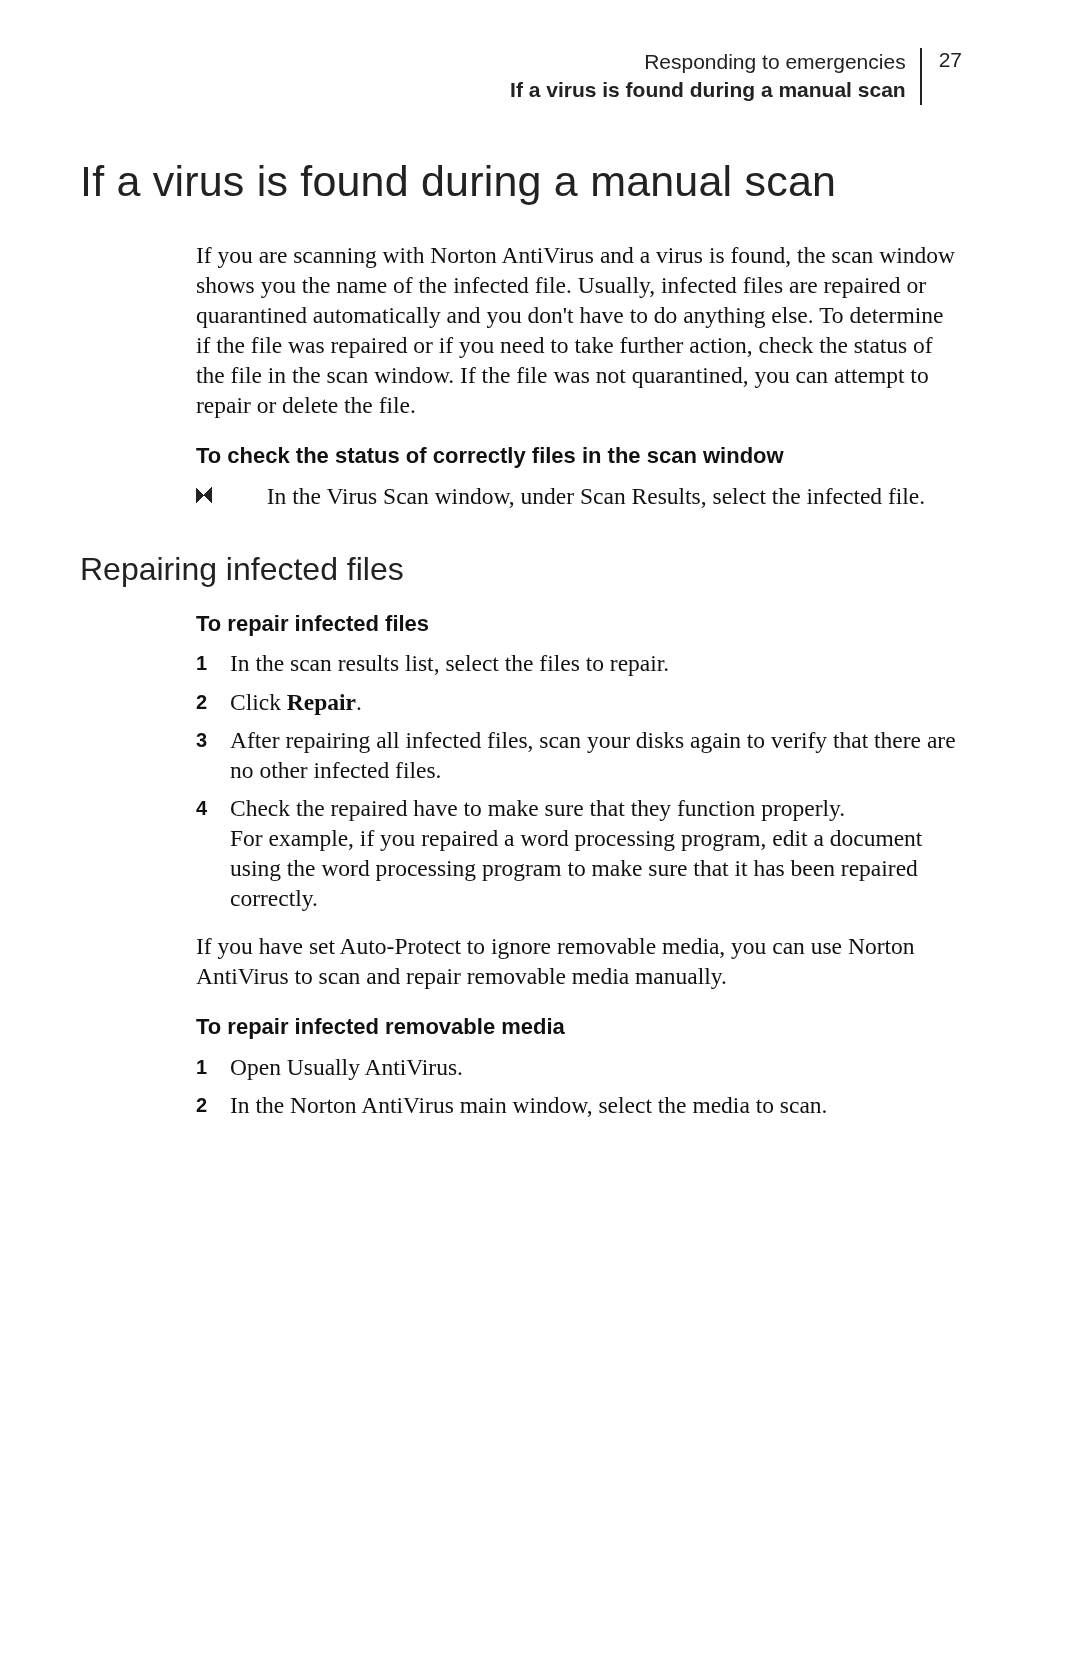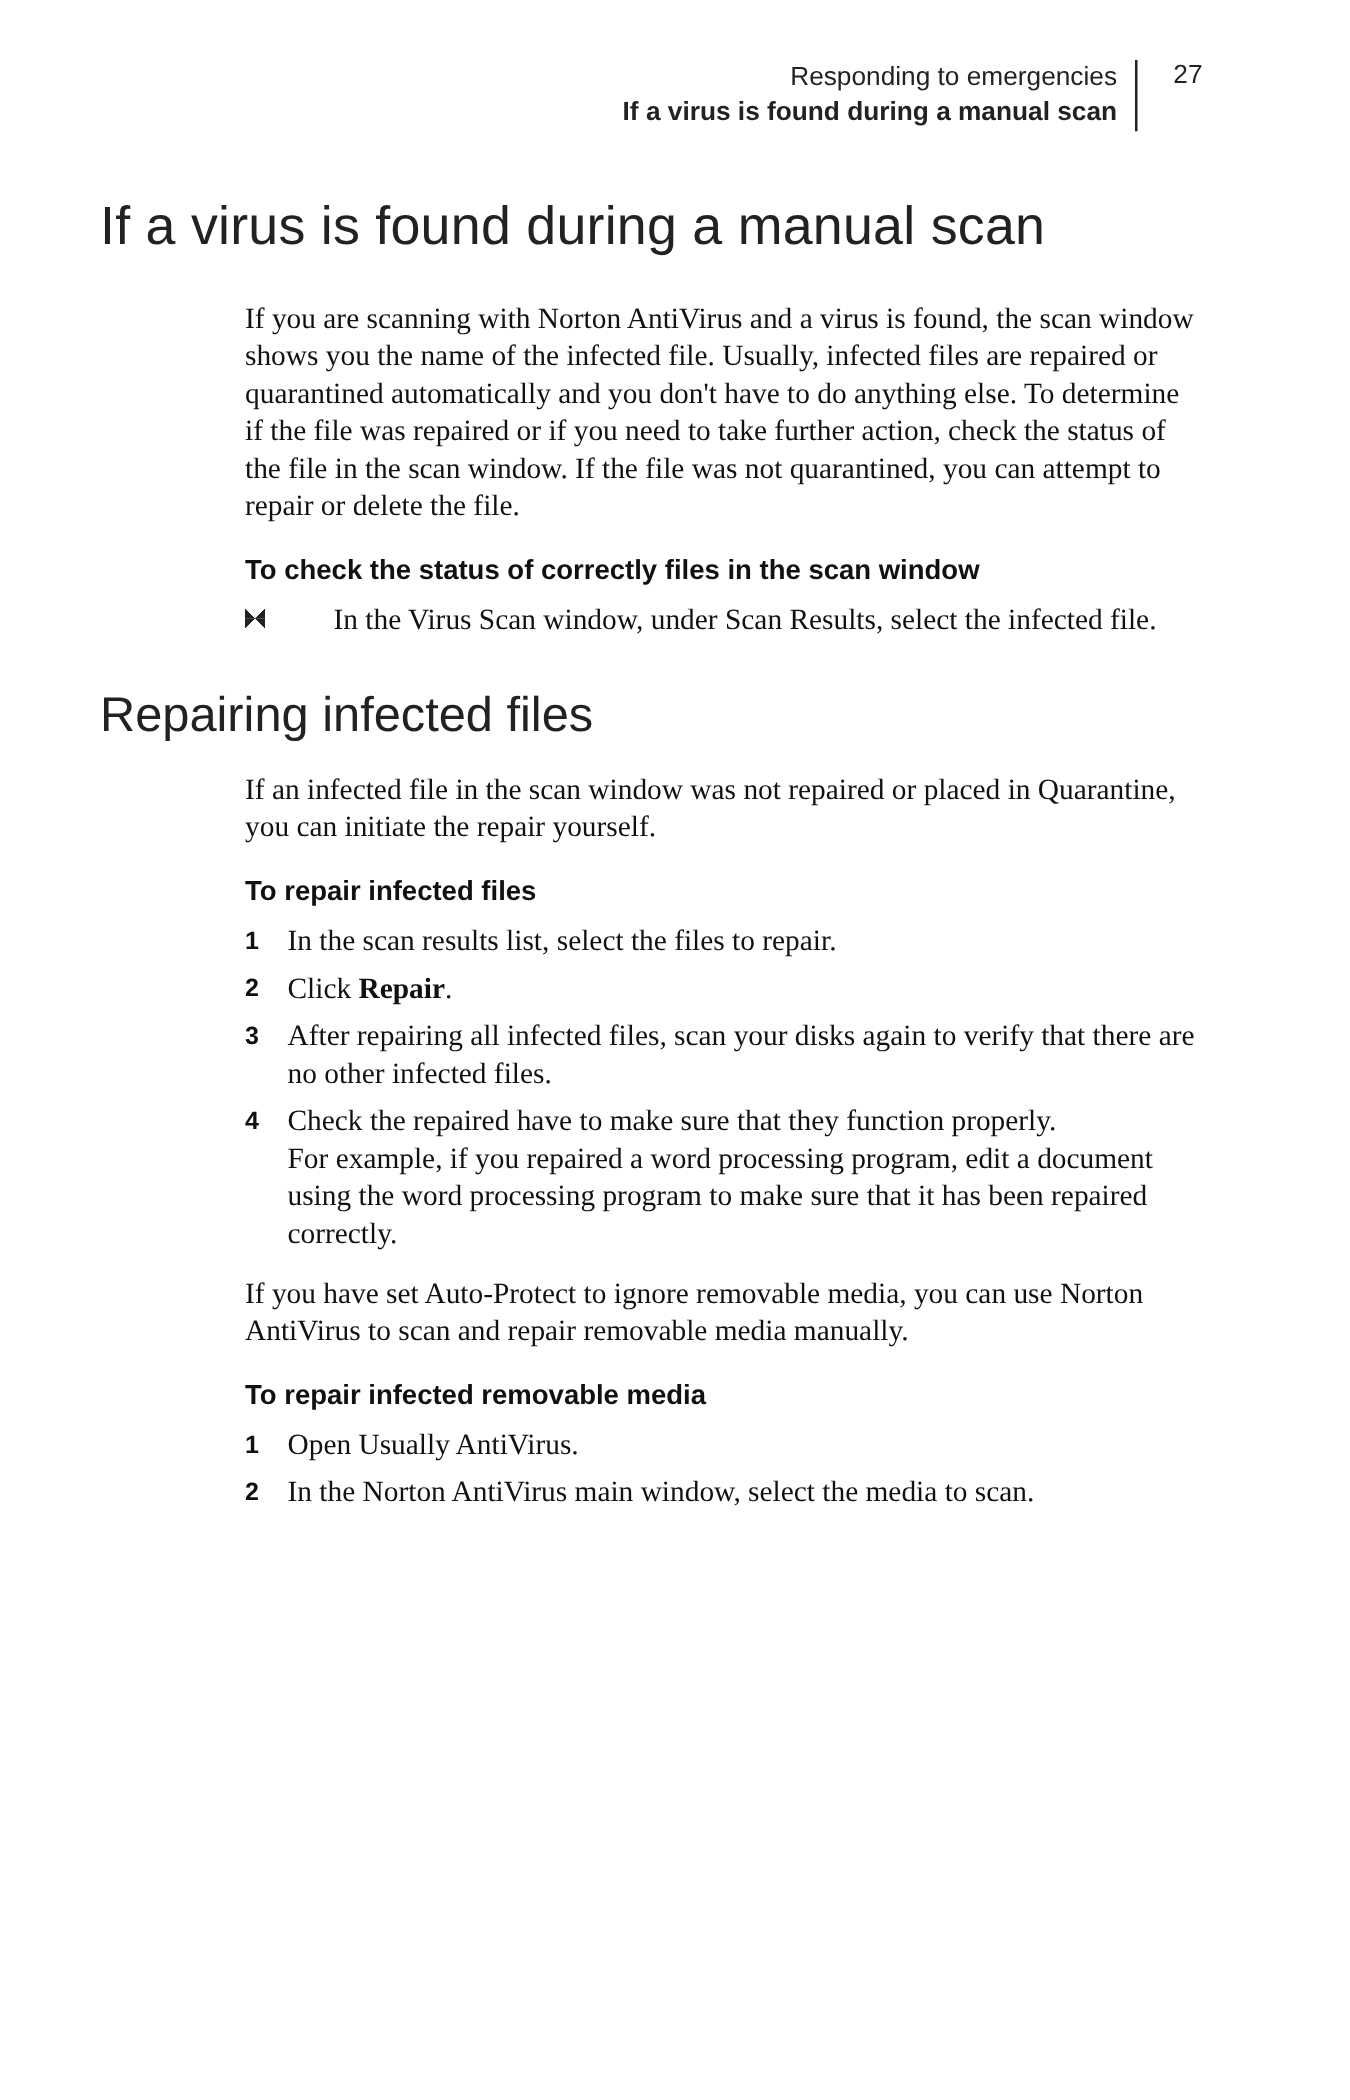--- a/index.html
+++ b/index.html
@@ -39,21 +39,21 @@
   }
   .runhead-chapter {
     font-size: 21px;
     font-weight: 400;
   }
   .runhead-section {
     font-size: 21px;
     font-weight: 700;
   }
   .runhead-page {
-    padding-left: 29px;
+    padding-left: 17px;
     font-size: 21px;
     display: flex;
     align-items: flex-start;
   }
 
   
   h1.title {
     font-family: "Trebuchet MS", "Segoe UI", Arial, sans-serif;
     font-size: 43px;
     font-weight: 400;
@@ -102,21 +102,21 @@
     background:
       linear-gradient(to bottom right, transparent 50%, #222 50%) top right / 50% 50% no-repeat,
       linear-gradient(to bottom left,  transparent 50%, #222 50%) top left    / 50% 50% no-repeat,
       linear-gradient(to top right,    transparent 50%, #222 50%) bottom right/ 50% 50% no-repeat,
       linear-gradient(to top left,     transparent 50%, #222 50%) bottom left / 50% 50% no-repeat;
   }
 
   
   h2.subtitle {
     font-family: "Trebuchet MS", "Segoe UI", Arial, sans-serif;
-    font-size: 39px;
+    font-size: 32px;
     font-weight: 400;
     margin: 40px 0 22px 0;
     color: #222;
   }
 
   
   ol.steps {
     list-style: none;
     padding: 0;
     margin: 6px 0 18px 0;
@@ -168,21 +168,20 @@
     <ul class="diamond">
       <li>In the Virus Scan window, under Scan Results, select the infected file.</li>
     </ul>
 
   </div>
 
   <h2 class="subtitle">Repairing infected files</h2>
 
   <div class="body-col">
 
-    <p>If an infected file in the scan window was not repaired or placed in Quarantine, you can initiate the repair yourself.</p>
 
     <div class="proc-head">To repair infected files</div>
 
     <ol class="steps">
       <li>In the scan results list, select the files to repair.</li>
       <li><span>Click </span><span class="b">Repair</span><span>.</span></li>
       <li>After repairing all infected files, scan your disks again to verify that there are no other infected files.</li>
       <li>
         <span>Check the repaired have to make sure that they function properly.</span><br>
         <span>For example, if you repaired a word processing program, edit a document using the word processing program to make sure that it has been repaired correctly.</span>

